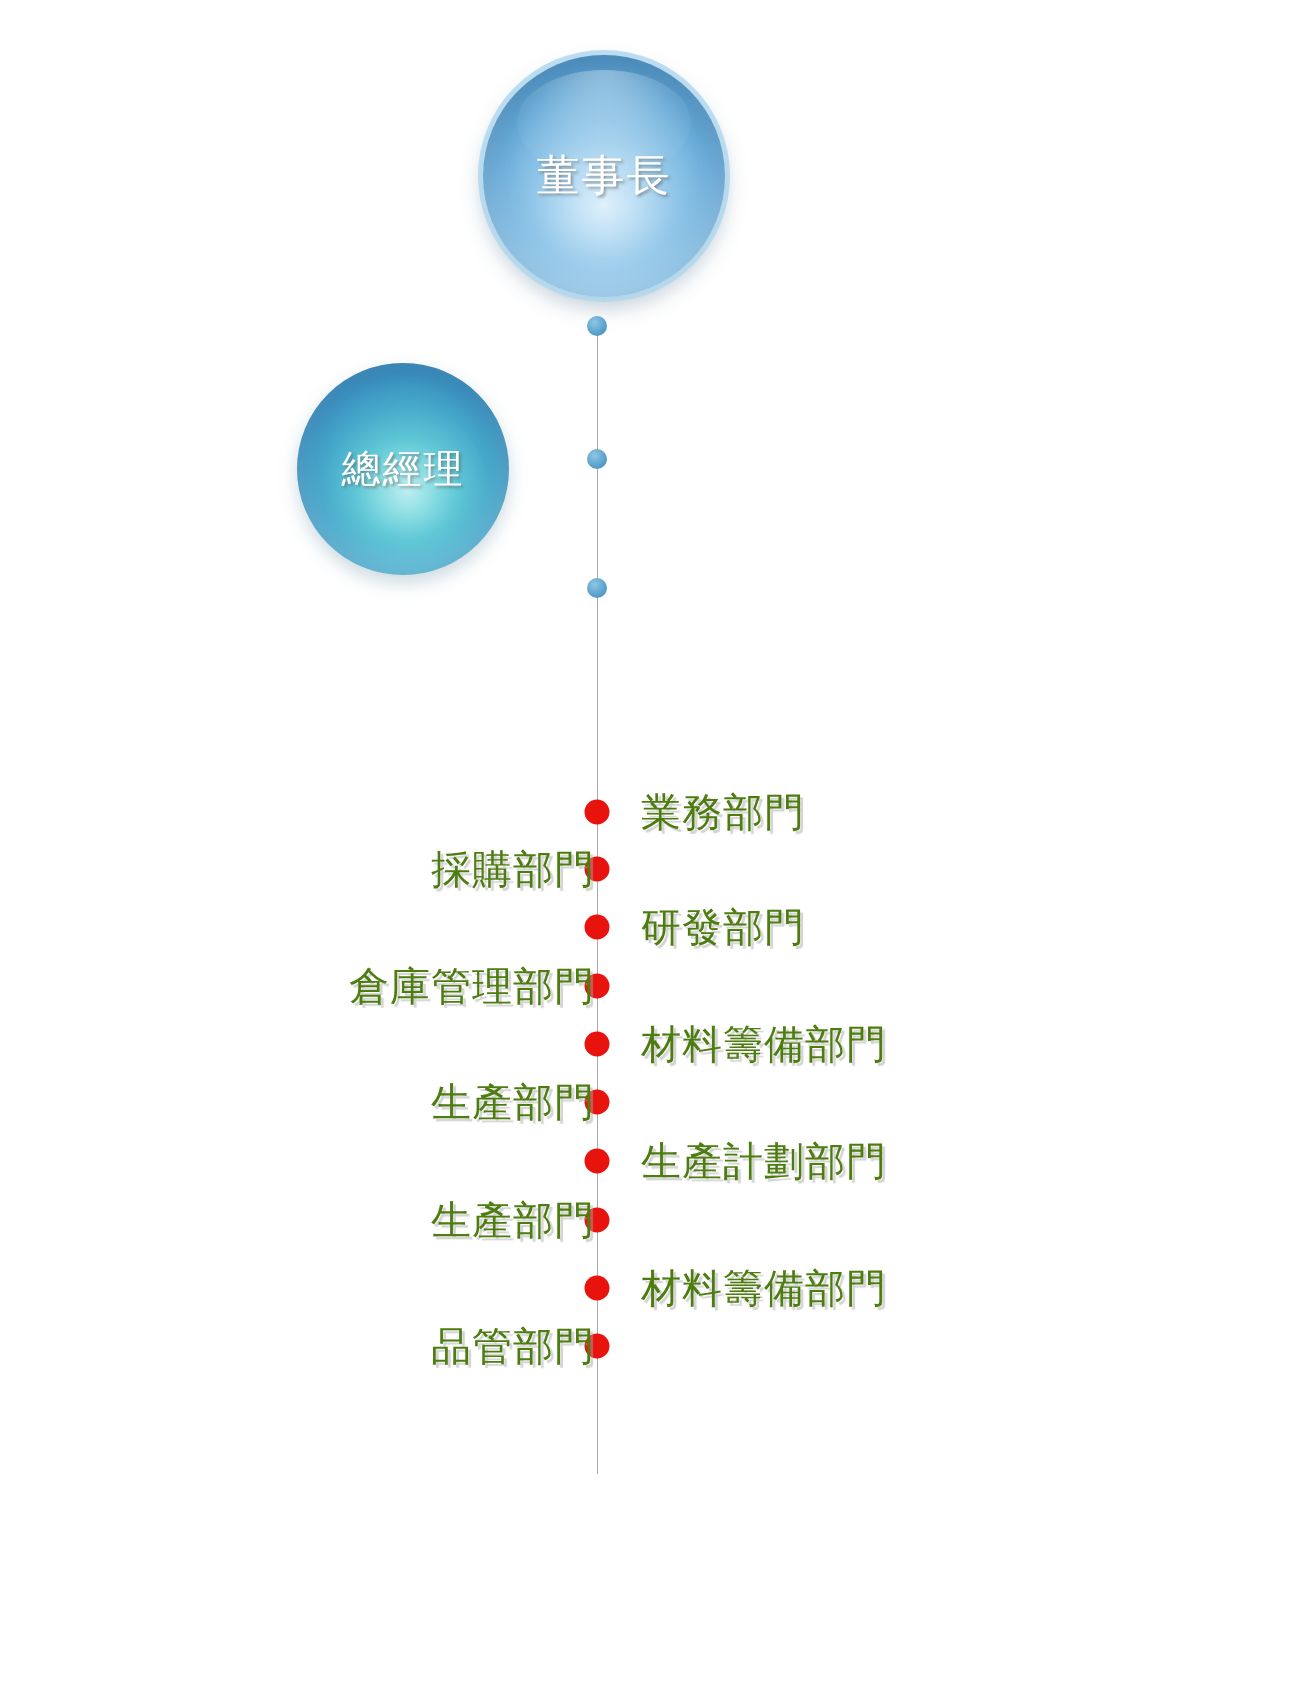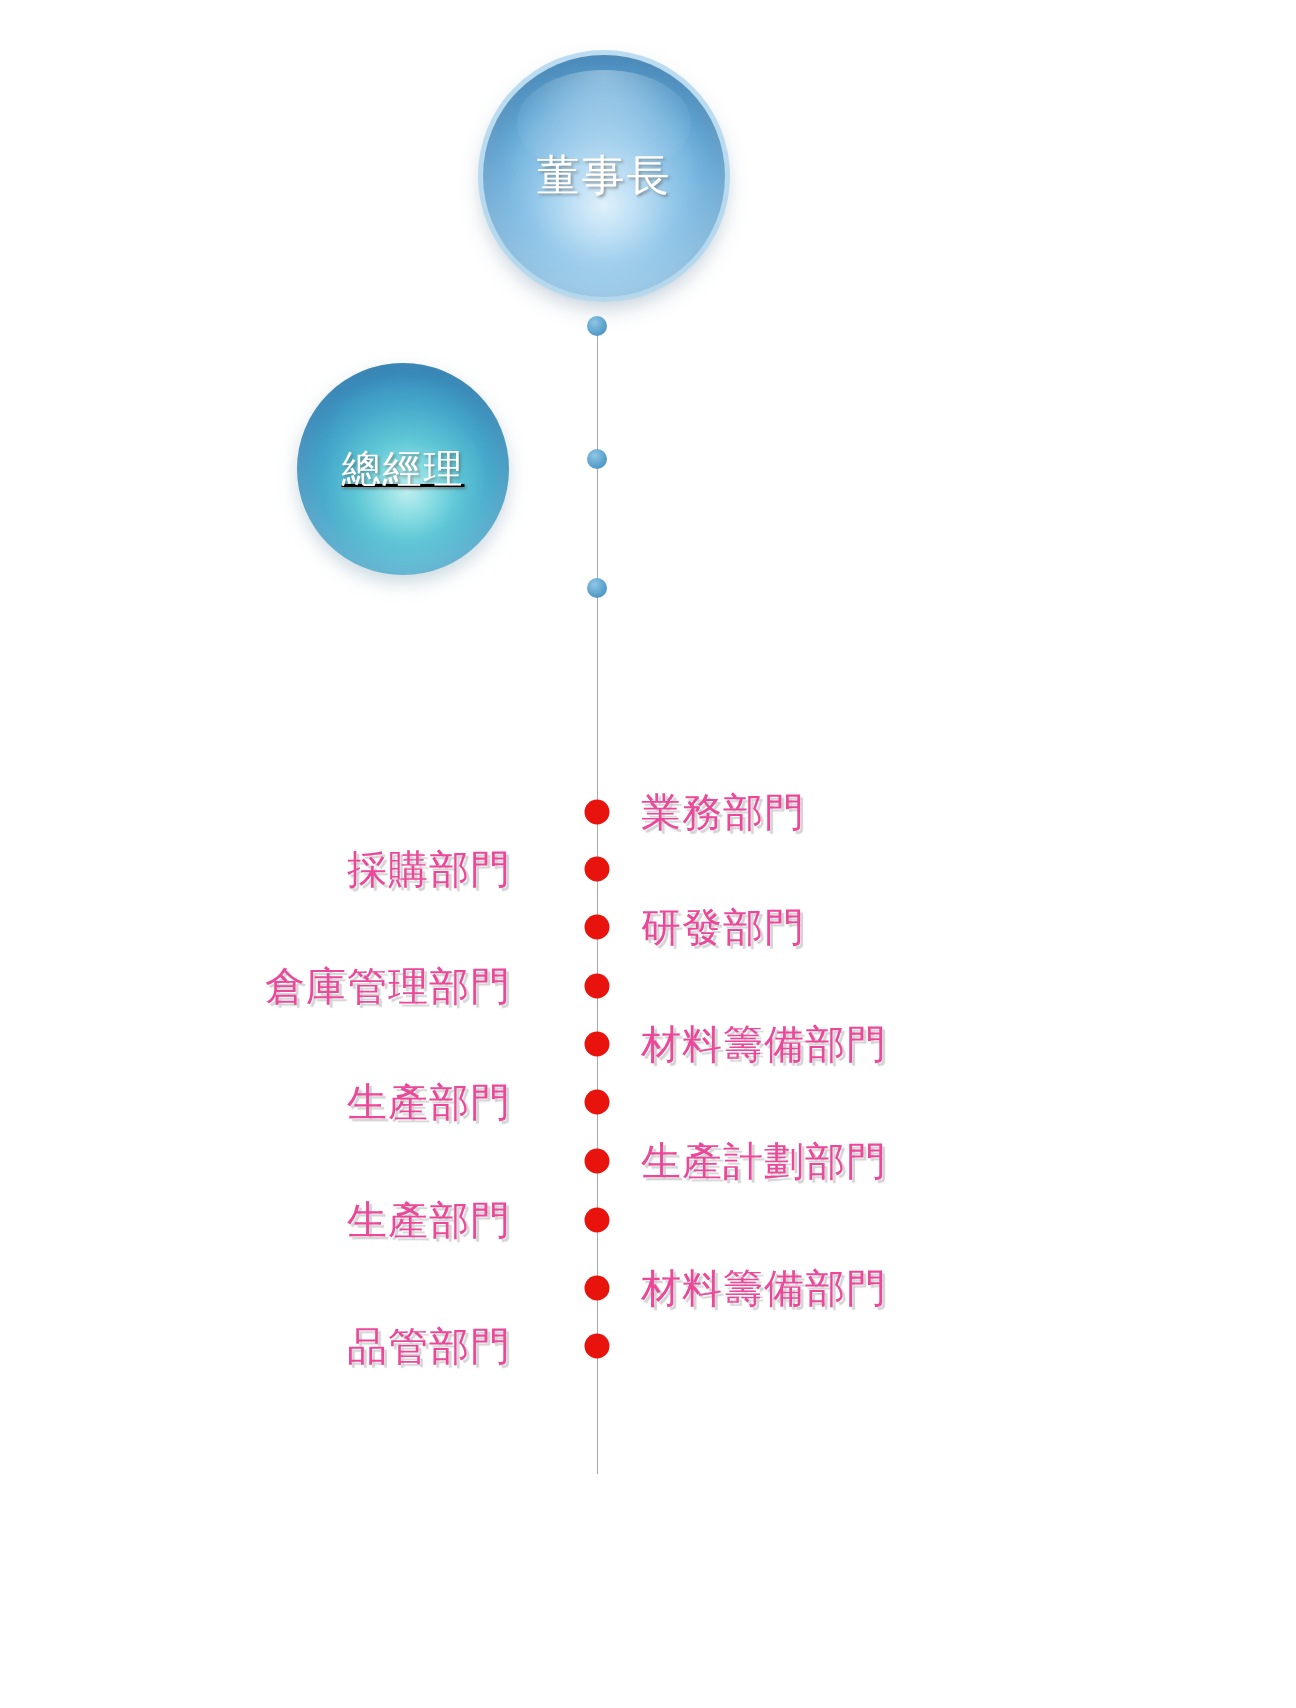--- a/index.html
+++ b/index.html
@@ -92,21 +92,20 @@
         #8fdfe4 14%,
         #5fc7d6 30%,
         #46a9cb 50%,
         #3d92c2 70%,
         #3e86bb 88%,
         #4b86b8 100%);
     box-shadow:
       0 8px 18px rgba(110,150,170,0.35),
       inset 0 -14px 28px rgba(255,255,255,0.22),
       inset 0 12px 24px rgba(30,95,135,0.28);
-    text-decoration: underline;
   }
   #sphere-gm .sphere-label { font-size: 39px; }
 
   
   #sphere-exec {
     left: 693px;
     top: 490px;
     width: 212px;
     height: 212px;
     background:
@@ -148,29 +147,29 @@
     width: 25px;
     height: 25px;
     border-radius: 50%;
     background: #e8130c;
     transform: translate(-50%, -50%);
   }
   .node .label {
     position: absolute;
     top: 0;
     transform: translateY(-50%);
-    color: #ec4899;
+    color: #4d7c0f;
     font-size: 40px;
     line-height: 1;
     white-space: nowrap;
     letter-spacing: 1px;
     text-shadow: 3px 3px 1px rgba(168,168,168,0.50);
   }
   .node.right .label { left: 641px; }
-  .node.left  .label { right: 785px; text-align: center; }
+  .node.left  .label { right: 701px; text-align: center; }
 </style>
 </head>
 <body>
 
 <div id="canvas">
 
   <div class="spine"></div>
 
   <div class="sphere" id="sphere-chairman">
     <span class="sphere-label">董事長</span>

